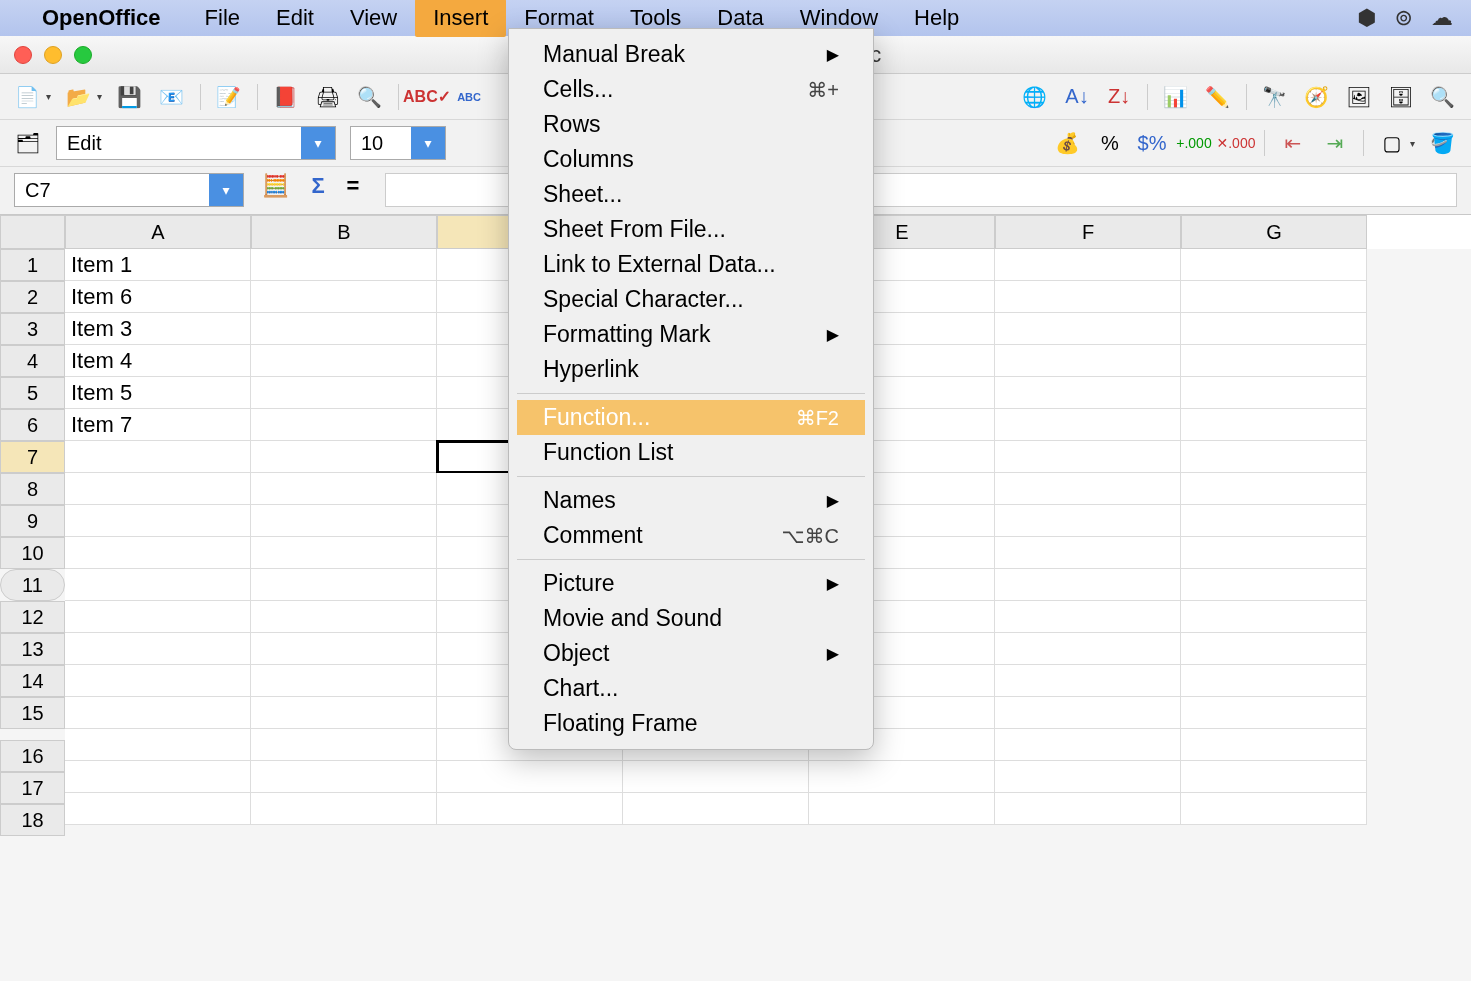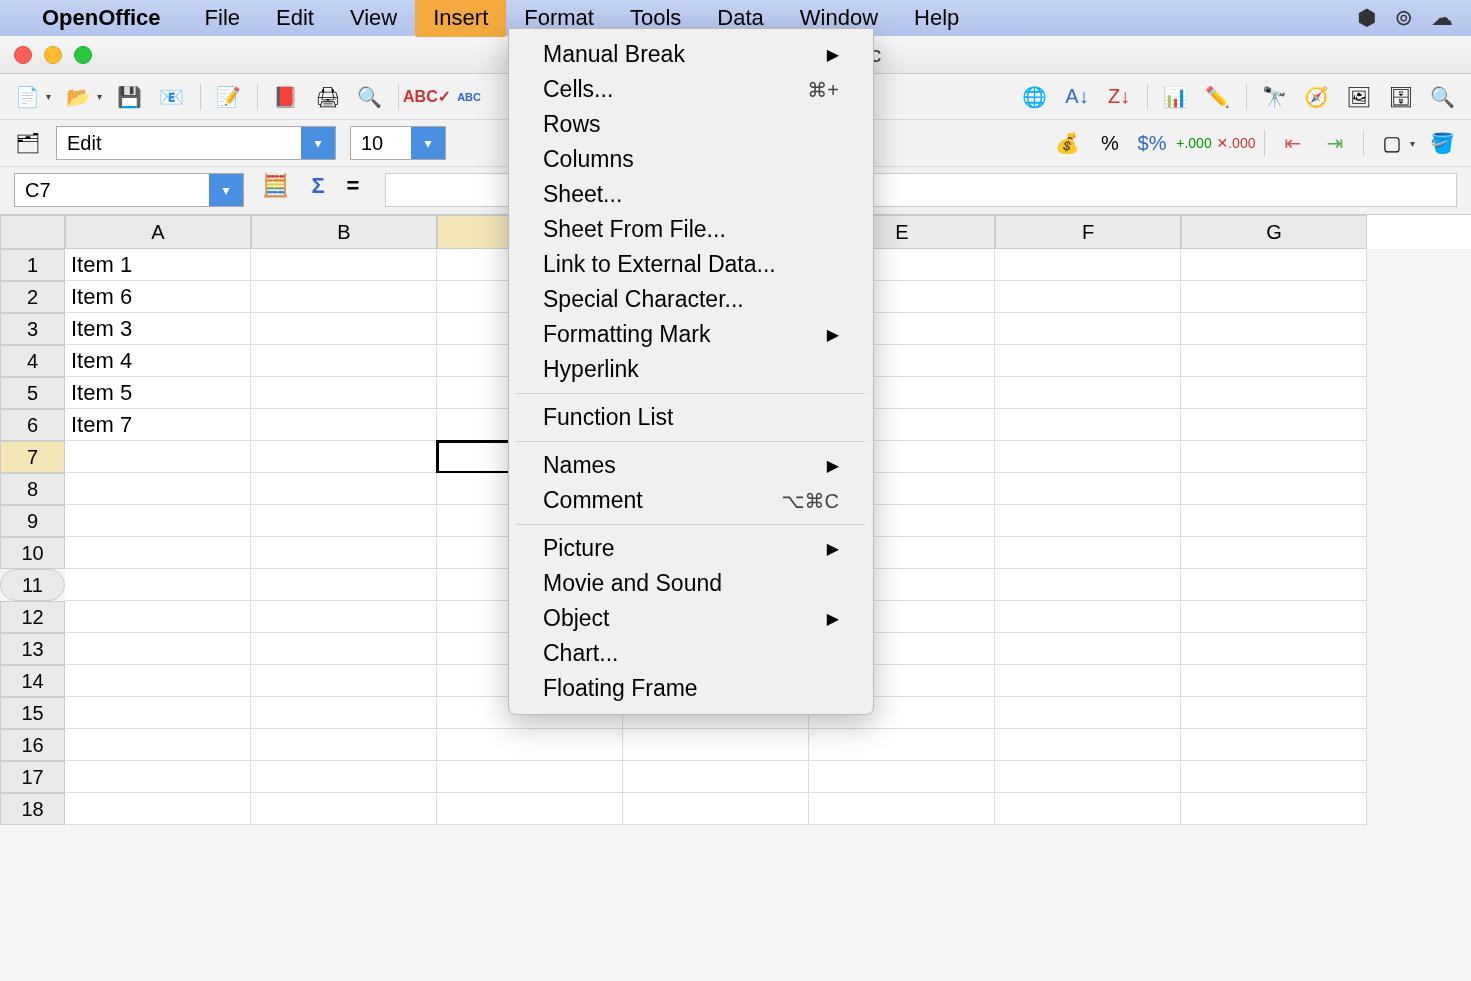--- a/index.html
+++ b/index.html
@@ -195,21 +195,21 @@
         <div class="row-h" style="height: 32px;">6</div>
         <div class="row-h selected" style="height: 32px;">7</div>
         <div class="row-h" style="height: 32px;">8</div>
         <div class="row-h" style="height: 32px;">9</div>
         <div class="row-h" style="height: 32px;">10</div>
         <div class="row-h" style="height: 32px; border-radius: 16px;">11</div>
         <div class="row-h" style="height: 32px;">12</div>
         <div class="row-h" style="height: 32px;">13</div>
         <div class="row-h" style="height: 32px;">14</div>
         <div class="row-h" style="height: 32px;">15</div>
-        <div class="row-h" style="height: 32px;">16</div>
+        <div class="row-h" style="height: 32px; margin-top: 11px;">16</div>
         <div class="row-h" style="height: 32px;">17</div>
         <div class="row-h" style="height: 32px;">18</div>
       </div>
     <div class="cells" id="cells">
         <div class="row">
           <div class="cell cw-A">Item 1</div>
           <div class="cell cw-B"></div>
           <div class="cell cw-C"></div>
           <div class="cell cw-D"></div>
           <div class="cell cw-E"></div>
@@ -401,20 +401,24 @@
       <span>Special Character...</span>
     </div>
     <div class="menu-row">
       <span>Formatting Mark</span>
       <span class="submenu-arrow">▶</span>
     </div>
     <div class="menu-row">
       <span>Hyperlink</span>
     </div>
     <div class="menu-divider"></div>
+    <div class="menu-row highlighted">
+      <span>Function...</span>
+      <span class="shortcut">⌘F2</span>
+    </div>
     <div class="menu-row">
       <span>Function List</span>
     </div>
     <div class="menu-divider"></div>
     <div class="menu-row">
       <span>Names</span>
       <span class="submenu-arrow">▶</span>
     </div>
     <div class="menu-row">
       <span>Comment</span>

